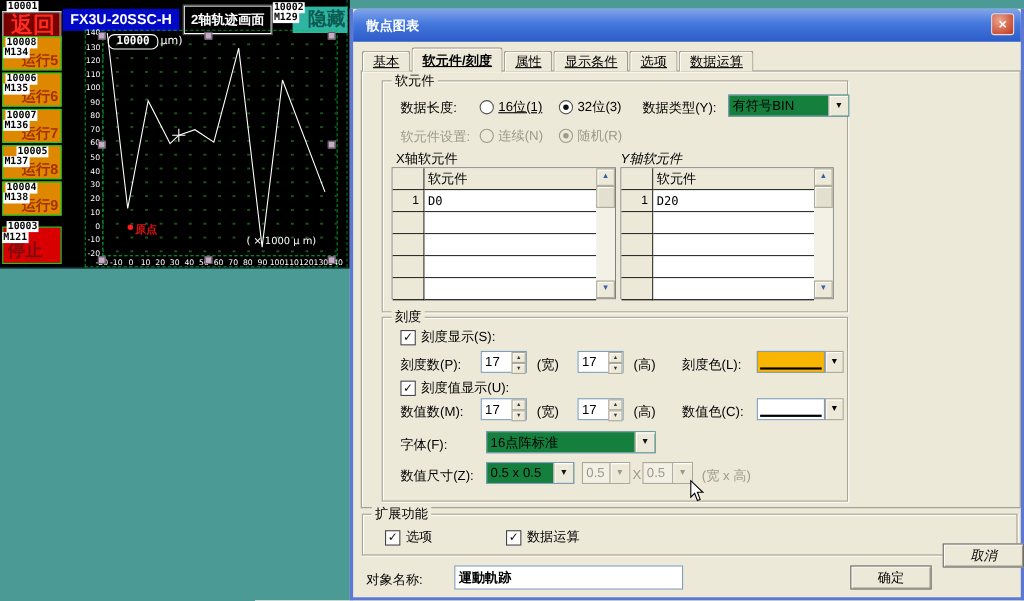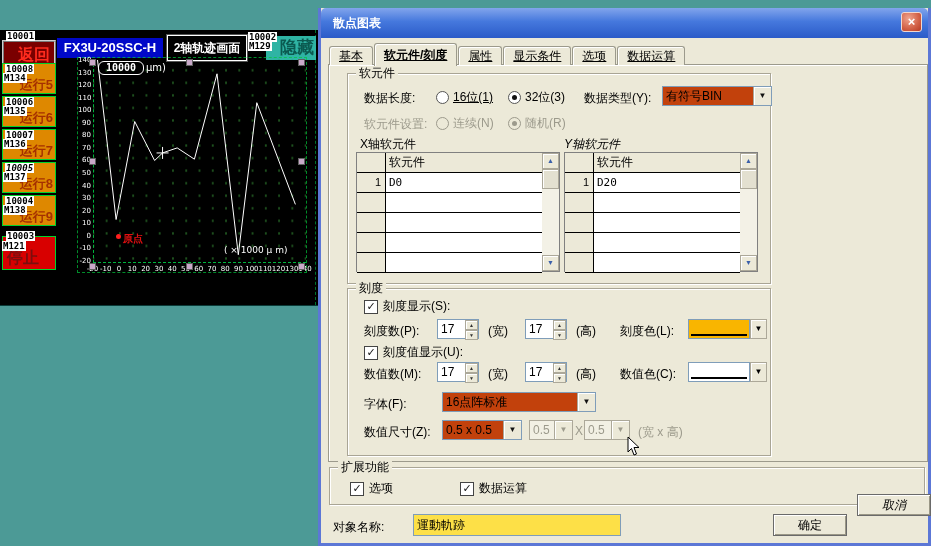--- a/index.html
+++ b/index.html
@@ -1,28 +1,28 @@
 <!DOCTYPE html>
 <html><head>
 <meta charset="utf-8">
 <style>
   html,body{margin:0;padding:0;}
   #root{position:relative;width:931px;height:546px;background:#4C9A96;overflow:hidden;
         font-family:"Liberation Sans","DejaVu Sans",sans-serif;font-size:12px;color:#000;}
   
-  #editor{position:absolute;left:0;top:0;width:318px;height:276px;background:#000;
-          border-bottom:1px solid #0b3b38;box-sizing:border-box;margin-top:30px;}
+  #editor{position:absolute;left:0;top:0;width:318px;height:244px;background:#000;
+          border-bottom:1px solid #0b3b38;box-sizing:border-box;}
   #editor .screen-edge{position:absolute;right:2px;top:0;bottom:0;width:0;border-left:1px dashed rgba(0,210,80,.55);}
   .chip{position:absolute;background:#fff;color:#000;font:bold 9px "DejaVu Sans Mono",monospace;
         line-height:10px;padding:0 1px;white-space:nowrap;z-index:3;}
   .runbtn{position:absolute;width:54px;height:31px;background:#DE8800;border:1px solid #00D22D;box-sizing:border-box;}
   .runtxt{position:absolute;bottom:-1px;right:2px;font:bold 13px "Liberation Sans",sans-serif;color:#A53000;z-index:2;white-space:nowrap;}
   #btn-return{position:absolute;left:2px;top:10px;width:54px;height:28px;background:#7A0000;
         border:2px ridge #cfcfcf;box-sizing:border-box;}
-  #btn-return .runtxt{color:#FF2B1E;font-size:16px;right:4px;bottom:0;}
+  #btn-return .runtxt{color:#FF2B1E;font-size:20px;right:4px;bottom:0;}
   #btn-stop{position:absolute;left:2px;top:206px;width:54px;height:34px;background:#D80000;border:1px solid #00D22D;box-sizing:border-box;}
   #btn-stop .runtxt{color:#7A0E0E;font-size:16px;left:4px;right:auto;bottom:0;}
   #plc-title{position:absolute;left:57px;top:8px;width:106px;height:20px;background:#0008C8;color:#fff;
         font:bold 13px "Liberation Sans",sans-serif;text-align:center;line-height:20px;}
   #screen-title{position:absolute;left:167px;top:5px;width:78px;height:24px;background:#000;color:#fff;
         border:1px solid #fff;outline:1px solid #555;font:bold 12px "Liberation Sans",sans-serif;
         text-align:center;line-height:24px;}
   #btn-hide{position:absolute;left:266px;top:6px;width:50px;height:24px;background:#2FB4A4;
         color:#0B5A50;font:bold 17px "Liberation Sans",sans-serif;text-align:right;line-height:24px;padding-right:2px;box-sizing:border-box;}
   
@@ -63,22 +63,22 @@
   
   .radio{position:absolute;display:flex;align-items:center;font-size:12px;white-space:nowrap;}
   .radio .rb{width:11px;height:11px;border-radius:50%;background:#fff;border:1px solid #555;margin-right:4px;position:relative;}
   .radio .rb.sel::after{content:"";position:absolute;left:3px;top:3px;width:5px;height:5px;border-radius:50%;background:#111;}
   .radio.dis .rb{border-color:#9C9A8C;background:#ECE9D8;}
   .radio.dis .rb.sel::after{background:#9C9A8C;}
   .check{position:absolute;display:flex;align-items:center;font-size:12px;white-space:nowrap;}
   .check .cb{width:12px;height:12px;background:#fff;border:1px solid #444;margin-right:5px;
        font:bold 11px "DejaVu Sans",sans-serif;line-height:11px;text-align:center;color:#111;}
   
-  .field{position:absolute;background:#fde047;border:1px solid #7F9DB9;box-sizing:border-box;font-size:12px;}
-  .combo{position:absolute;border:1px solid #7F9DB9;background:#c2410c;box-sizing:border-box;display:flex;}
+  .field{position:absolute;background:#ffffff;border:1px solid #7F9DB9;box-sizing:border-box;font-size:12px;font-weight:bold;}
+  .combo{position:absolute;border:1px solid #7F9DB9;background:#15803d;box-sizing:border-box;display:flex;}
   .combo .fld{flex:1;font-size:12px;line-height:18px;padding-left:3px;overflow:hidden;white-space:nowrap;}
   .combo .arw{width:17px;background:#ECE9D8;border-left:1px solid #ACA899;box-shadow:inset 1px 1px 0 #fff;
        text-align:center;font-size:8px;line-height:18px;color:#111;}
   .combo.dis{background:#F2F0E4;border-color:#ACA899;}
   .combo.dis .fld{color:#9C9A8C;}
   .combo.dis .arw{color:#9C9A8C;}
   .spin{position:absolute;width:42px;height:20px;border:1px solid #7F9DB9;background:#fff;box-sizing:border-box;display:flex;}
   .spin .val{flex:1;font-size:12px;line-height:18px;padding-left:3px;}
   .spin .btns{width:13px;display:flex;flex-direction:column;}
   .spin .btns div{flex:1;background:#ECE9D8;border:1px solid #ACA899;box-shadow:inset 1px 1px 0 #fff;
@@ -135,21 +135,21 @@
           <div class="chip" style="left: 2px; top: 0px;">10006</div>
           <div class="chip" style="left: 0px; top: 9px;">M135</div>
           <div class="runtxt">运行6</div>
         </div>
         <div class="runbtn" style="left: 2px; top: 99px;">
           <div class="chip" style="left: 2px; top: 0px;">10007</div>
           <div class="chip" style="left: 0px; top: 9px;">M136</div>
           <div class="runtxt">运行7</div>
         </div>
         <div class="runbtn" style="left: 2px; top: 132px;">
-          <div class="chip" style="left: 2px; top: 0px; font-style: italic;">10005</div>
+          <div class="chip" style="left: 12px; top: 0px;">10005</div>
           <div class="chip" style="left: 0px; top: 9px;">M137</div>
           <div class="runtxt">运行8</div>
         </div>
         <div class="runbtn" style="left: 2px; top: 165px;">
           <div class="chip" style="left: 2px; top: 0px;">10004</div>
           <div class="chip" style="left: 0px; top: 9px;">M138</div>
           <div class="runtxt">运行9</div>
         </div>
       </div>
 

